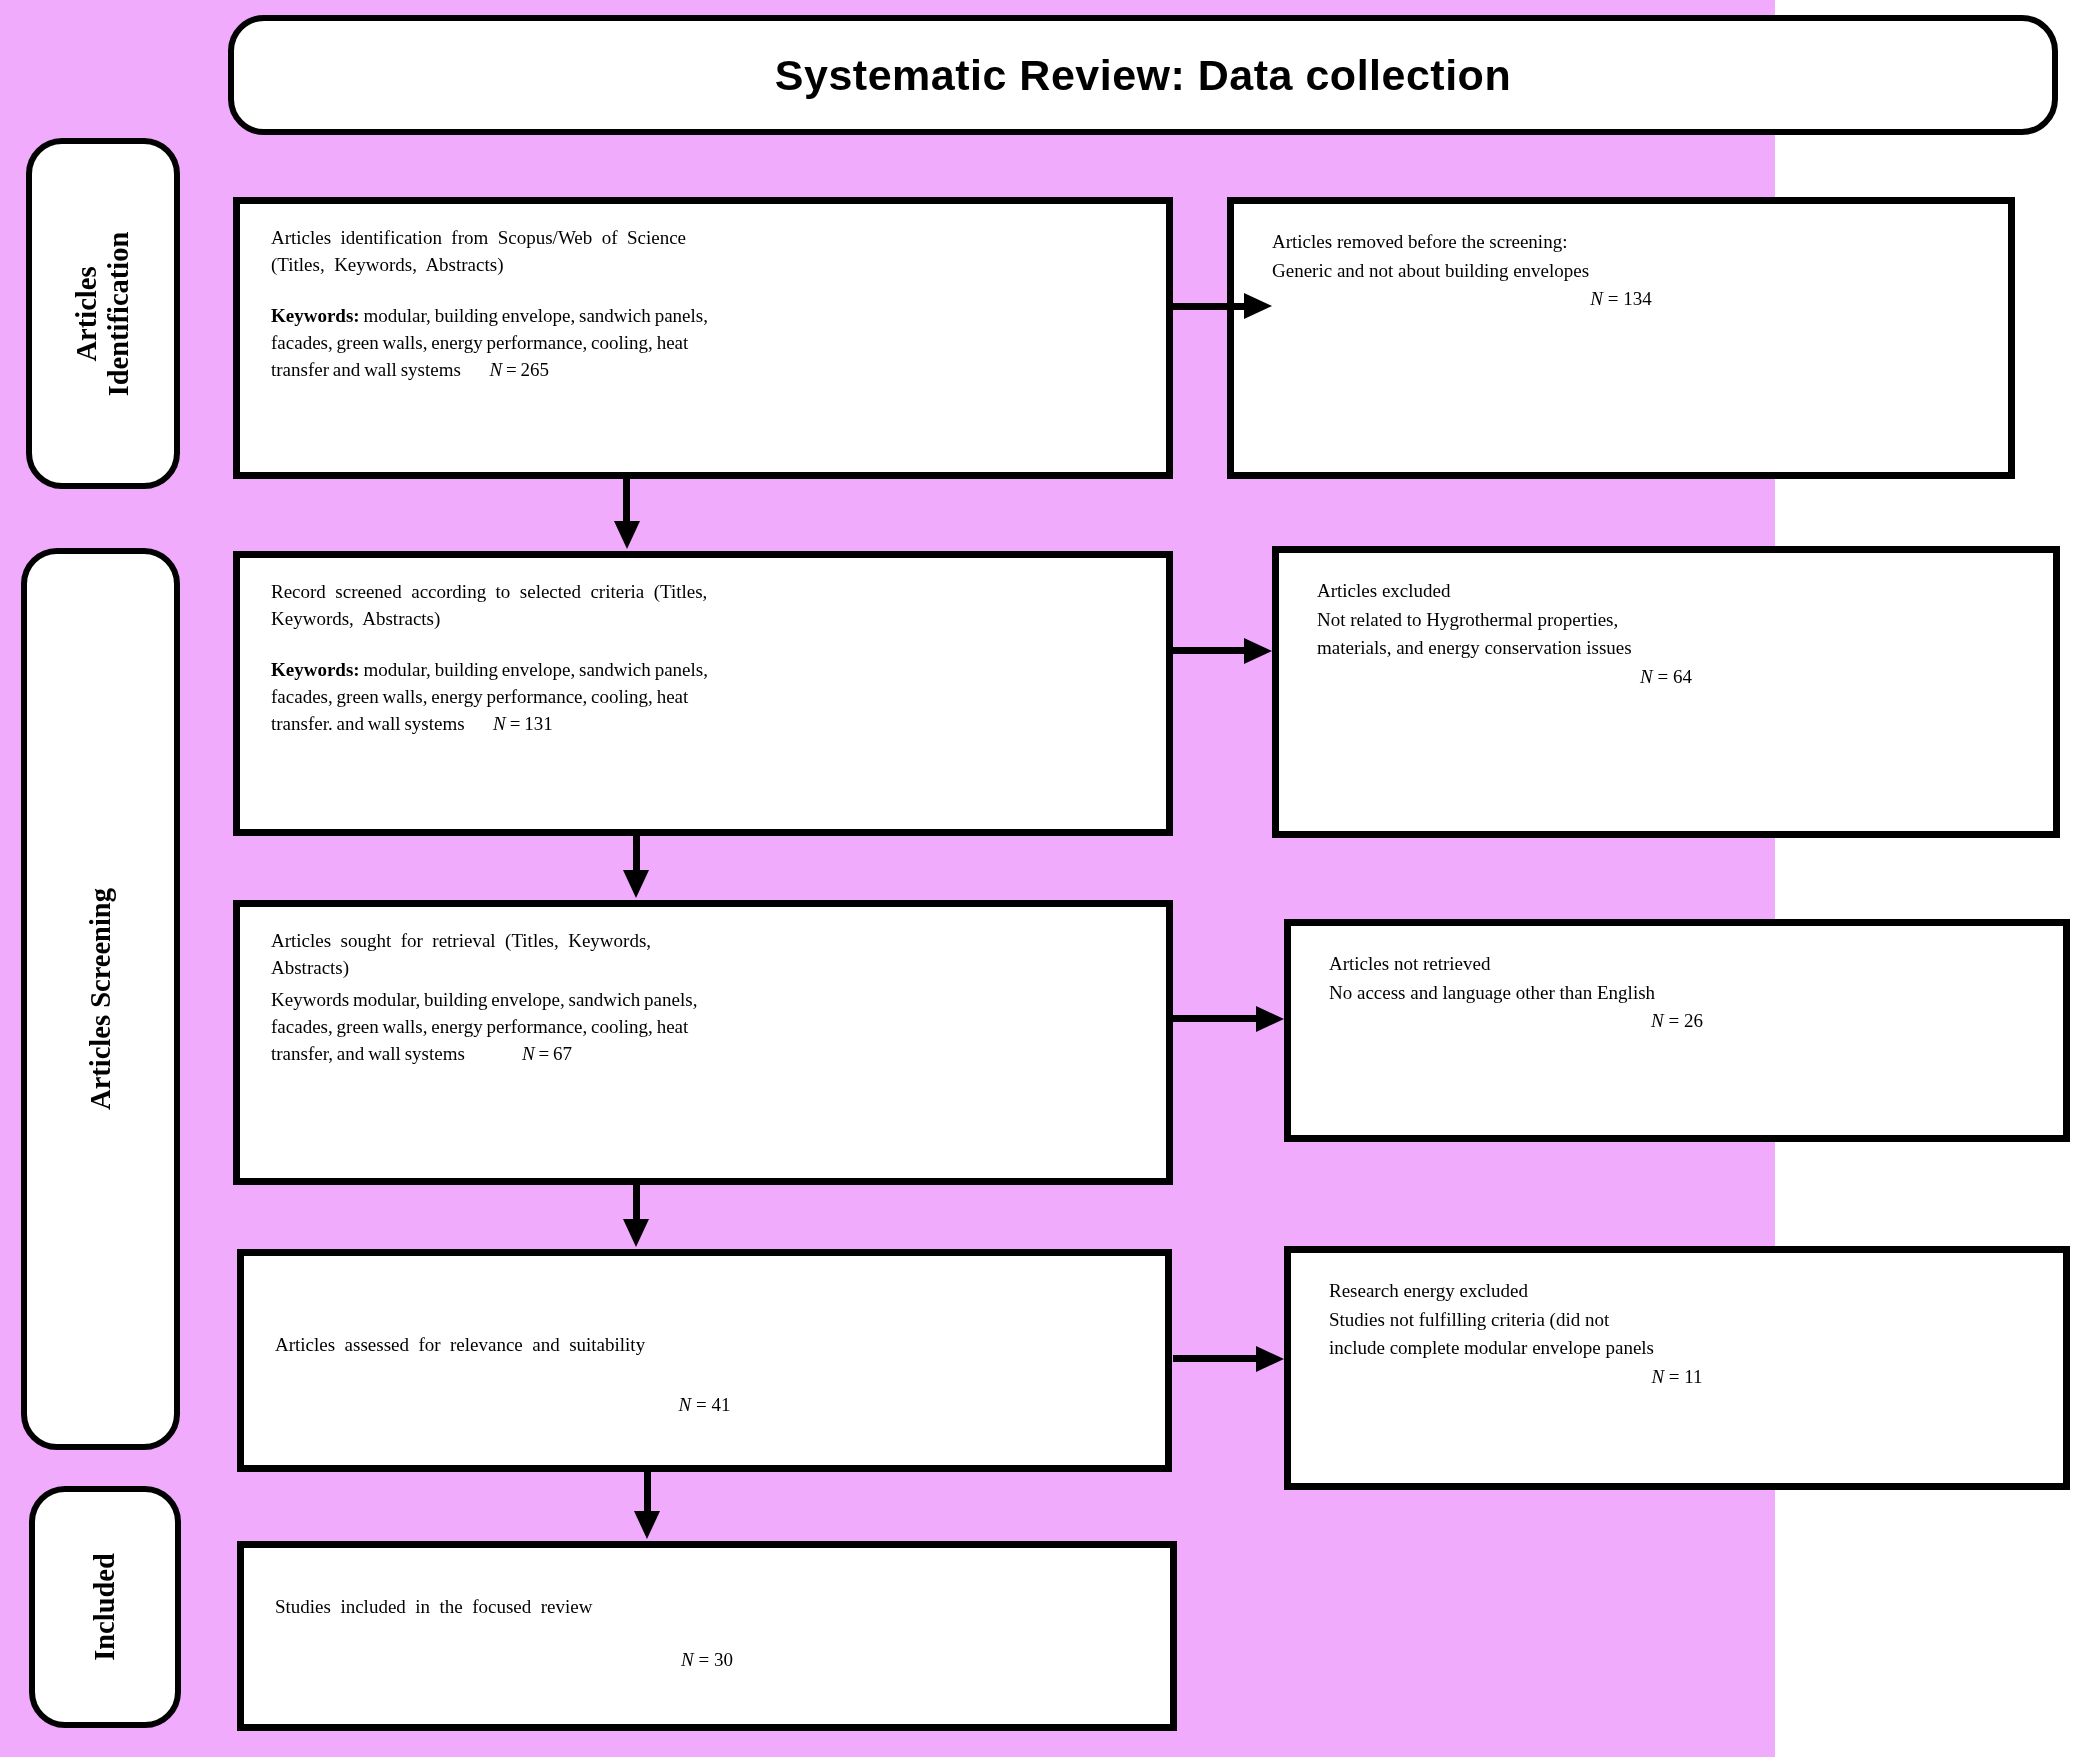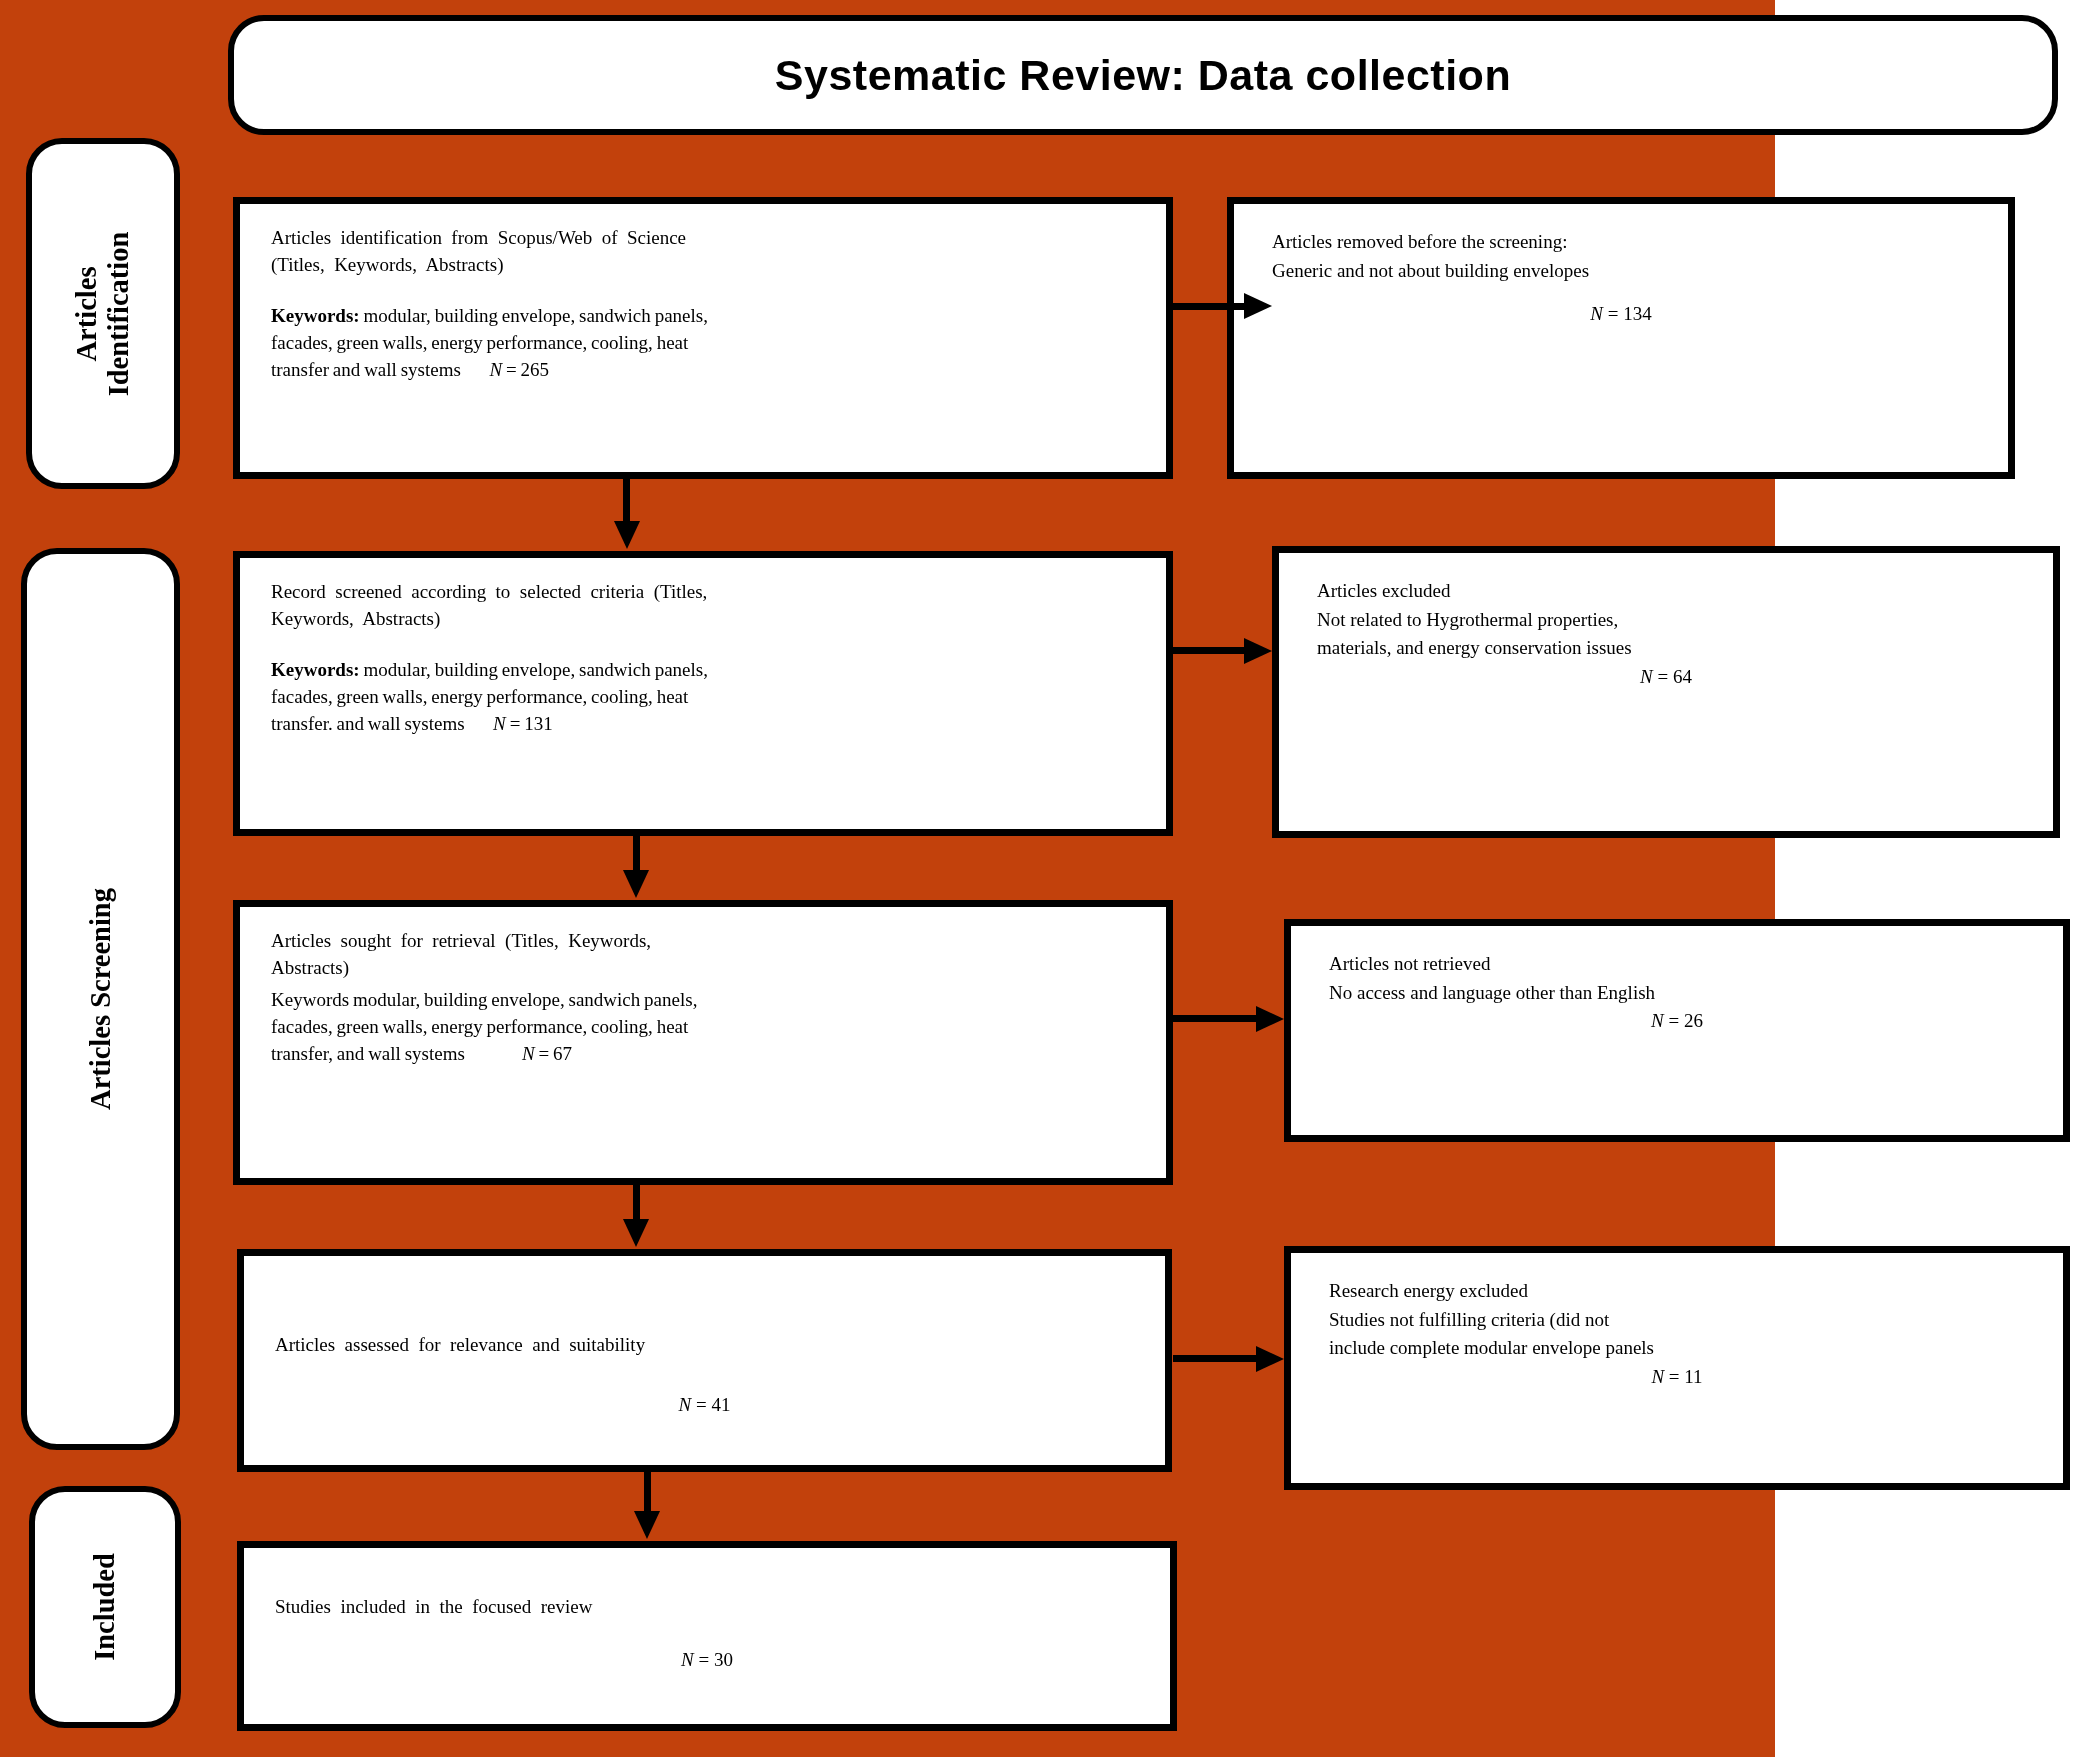--- a/index.html
+++ b/index.html
@@ -1,20 +1,20 @@
 <!DOCTYPE html>
 <html style="font-size:7.6px"><head>
 <meta charset="utf-8">
 <style>
   html, body { margin: 0; padding: 0; background: #ffffff; }
   #canvas {
     position: relative;
     width: 1775px;
     height: 1758px;
-    background: #c2410c;
+    background: #f0abfc;
     font-family: "Liberation Serif", "DejaVu Serif", serif;
     color: #000000;
   }
 
   
   .box { position: absolute; background: #ffffff; border: 7.1px solid #000000; box-sizing: border-box; }
   .rounded { border-radius: 36px; border-width: 6.6px; }
 
   #title-box {
     left: 228px; top: 15px; width: 1830px; height: 120px;
@@ -139,21 +139,21 @@
     <div class="inner" style="padding-top:46px;">
       <div class="p1">Studies included in the focused review</div>
       <div class="nline" style="margin-top:26px;"><i>N</i> <span>= 30</span></div>
     </div>
   </div>
 
   <div class="box excl" style="left:1227px; top:197px; width:788px; height:282px;">
     <div class="inner">
       <div>Articles removed before the screening:</div>
       <div>Generic and not about building envelopes</div>
-      <div class="nline" style="margin-top:15px;"><i>N</i> <span>= 134</span></div>
+      <div class="nline" style="margin-top:0;"><i>N</i> <span>= 134</span></div>
     </div>
   </div>
 
   <div class="box excl" style="left:1272px; top:546px; width:788px; height:292px;">
     <div class="inner">
       <div>Articles excluded</div>
       <div>Not related to Hygrothermal properties,</div>
       <div>materials, and energy conservation issues</div>
       <div class="nline" style="margin-top:0;"><i>N</i> <span>= 64</span></div>
     </div>

